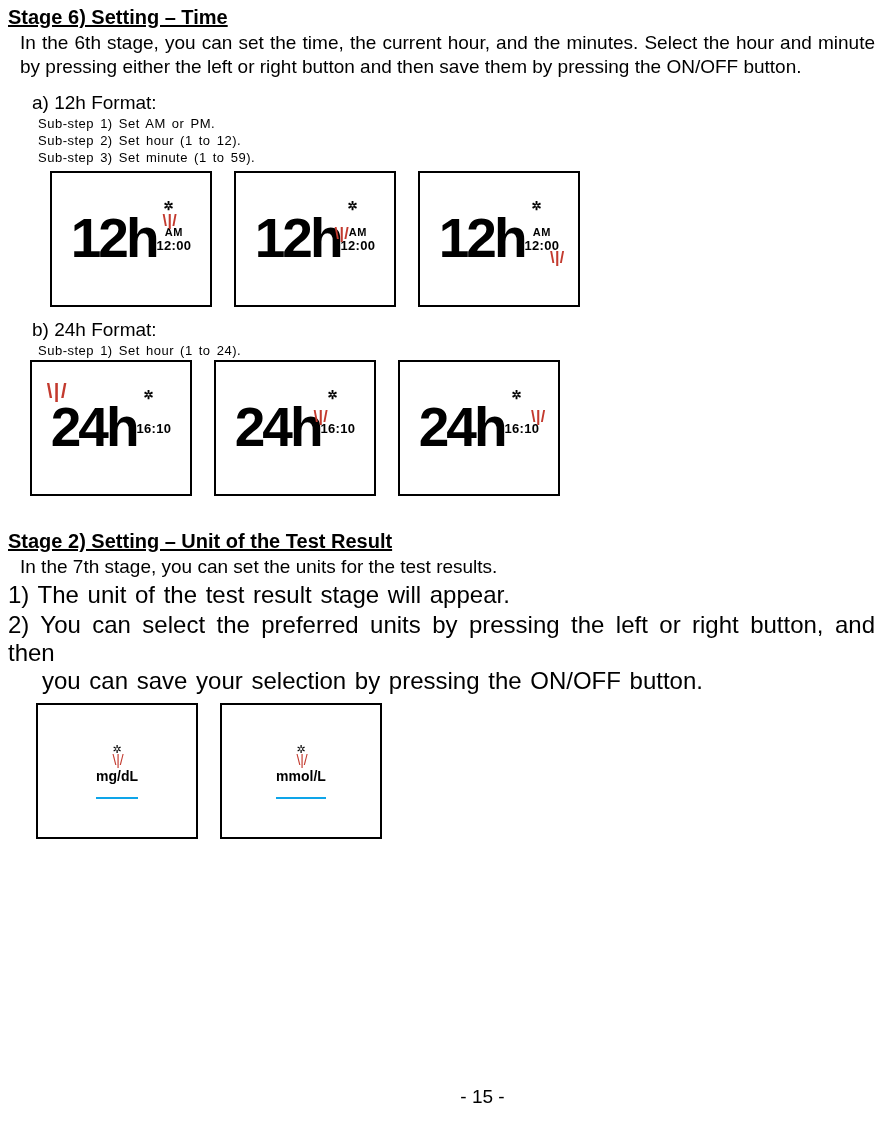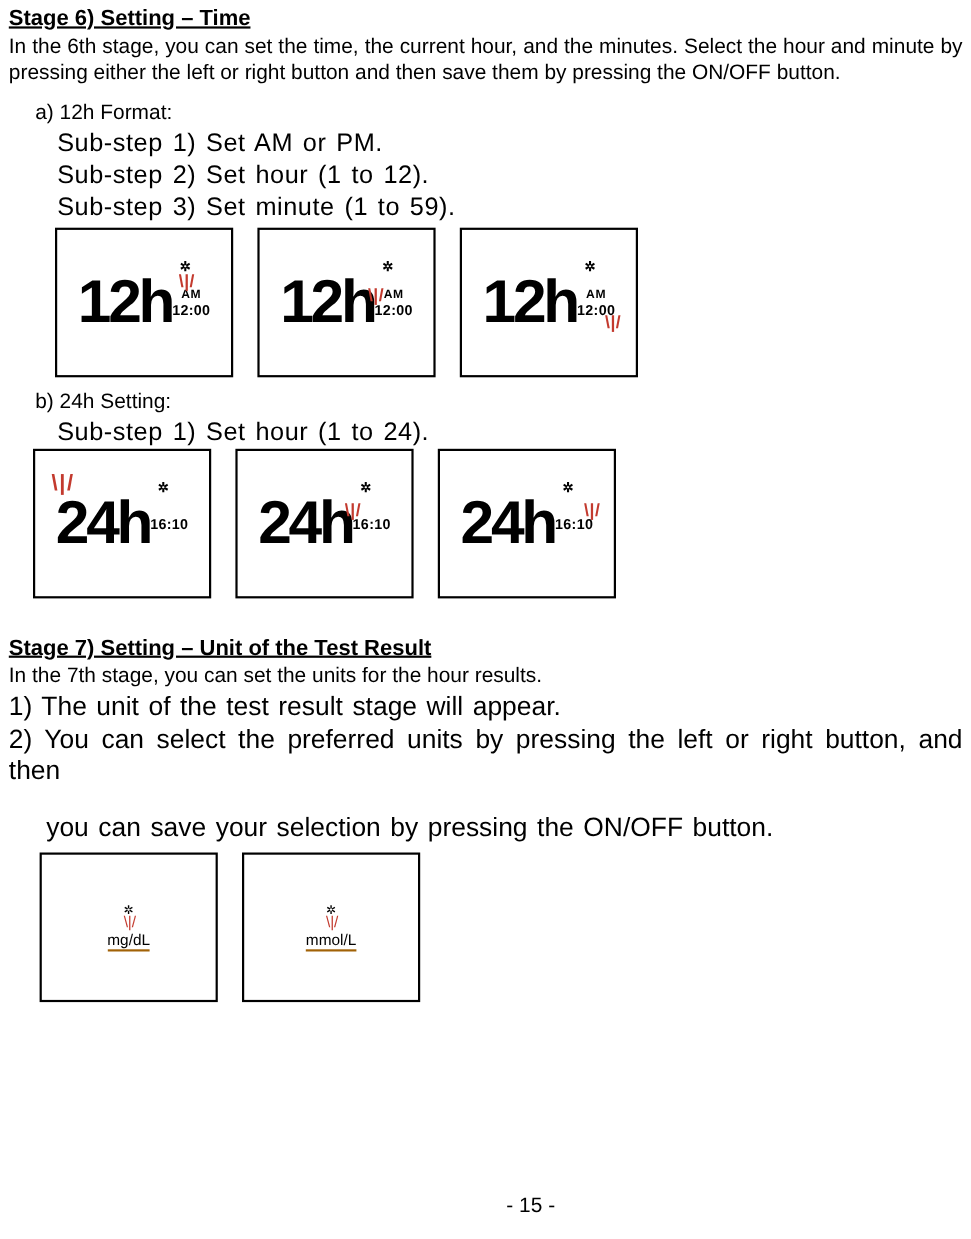--- a/index.html
+++ b/index.html
@@ -18,33 +18,33 @@
   }
   .section-heading {
     font-weight: bold;
     text-decoration: underline;
     font-size: 20px;
     margin: 0 0 2px 0;
   }
   .body-text {
     font-size: 19px;
     line-height: 1.28;
-    margin: 0 0 8px 0;
+    margin: 0 0 8px 12px;
     text-align: justify;
   }
   .sub-block {
     margin: 10px 0 0 24px;
   }
   .sub-label {
     font-size: 19px;
     margin: 12px 0 2px 0;
   }
   .sub-step {
-    font-size: 23px;
-    margin: 0 0 2px 20px;
+    font-size: 13px;
+    margin: 0 0 2px 6px;
     letter-spacing: 0.5px;
     word-spacing: 2px;
   }
   .lcd-row {
     display: flex;
     gap: 22px;
     margin: 6px 0 6px 18px;
   }
   .lcd {
     width: 162px;
@@ -128,38 +128,37 @@
     margin-bottom: -2px;
   }
   .unit-inner .marks {
     color: #c33a2e;
     font-size: 14px;
     letter-spacing: -2px;
     line-height: 0.8;
   }
   .unit-inner .ulabel {
     font-size: 14px;
-    font-weight: 400;
-    border-bottom: 2px solid #a16207;
-    padding-bottom: 1px;
+    font-weight: 700;
+    border-bottom: 2px solid #0ea5e9;
+    padding-bottom: 13px;
   }
   .step-list {
     font-size: 24px;
     margin: 2px 0 0 0;
   }
   .step-item {
     margin: 0 0 2px 0;
     text-align: justify;
     word-spacing: 2px;
   }
   .step-item .cont {
     display: block;
     margin-left: 34px;
     word-spacing: 2px;
-    margin-top: 24px;
   }
   .page-number {
     position: absolute;
     bottom: 18px;
     left: 0;
     width: 100%;
     text-align: center;
     font-size: 19px;
     margin-left: 41px;
   }
@@ -216,21 +215,21 @@
           <span class="time" style="position:relative;">
             <span>12:00</span>
             <span class="highlight" style="bottom:-15px; right:-3px;">\ | /</span>
           </span>
         </div>
       </div>
     </div>
   </div>
 
   <div class="sub-block">
-    <div class="sub-label">b) 24h Setting:</div>
+    <div class="sub-label">b) 24h Format:</div>
     <div class="sub-step">Sub-step 1) Set hour (1 to 24).</div>
 
     <div class="lcd-row" style="margin-top:2px; margin-left:-2px;">
 
       <div class="lcd">
         <div class="lcd-main" style="position:relative;">
           <span class="highlight" style="top:-14px; left:-4px; font-size:20px;">\ | /</span>
           <span>24h</span>
           <span class="dot">✲</span>
         </div>
@@ -259,22 +258,22 @@
           <span class="time" style="position:relative;">
             <span class="highlight" style="top:-13px; right:-4px;">\ | /</span>
             <span>16:10</span>
           </span>
         </div>
       </div>
     </div>
   </div>
 
   <div style="height:28px;"></div>
-  <div class="section-heading">Stage 7) Setting – Unit of the Test Result</div>
-  <div class="body-text" style="margin-bottom:2px;">In the 7th stage, you can set the units for the hour results.</div>
+  <div class="section-heading">Stage 2) Setting – Unit of the Test Result</div>
+  <div class="body-text" style="margin-bottom:2px;">In the 7th stage, you can set the units for the test results.</div>
   <div class="step-list">
     <div class="step-item">1) The unit of the test result stage will appear.</div>
     <div class="step-item">
       <span>2) You can select the preferred units by pressing the left or right button, and then</span>
       <span class="cont">you can save your selection by pressing the ON/OFF button.</span>
     </div>
   </div>
 
   <div class="unit-row">
     <div class="unit-lcd">

